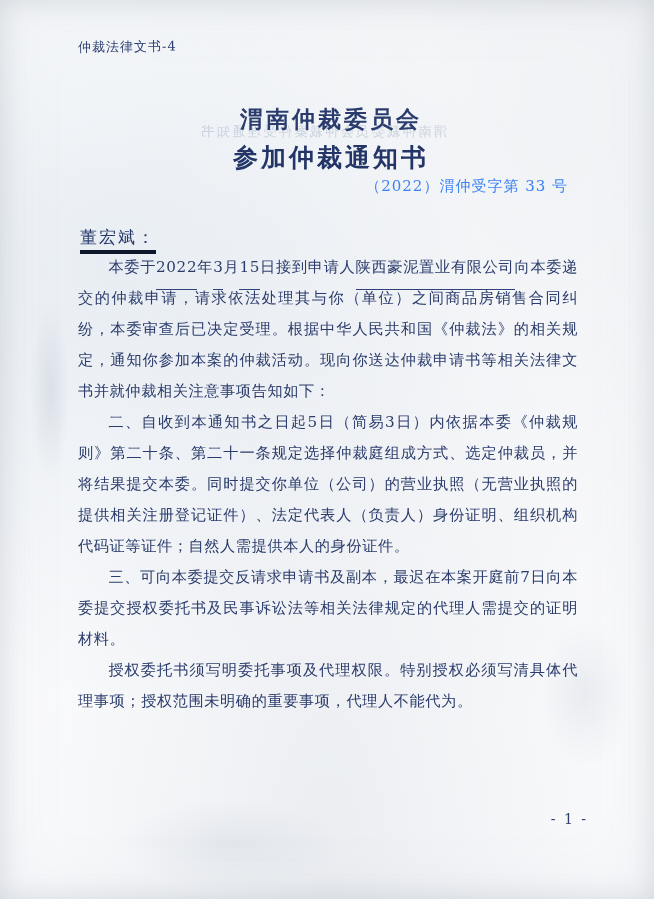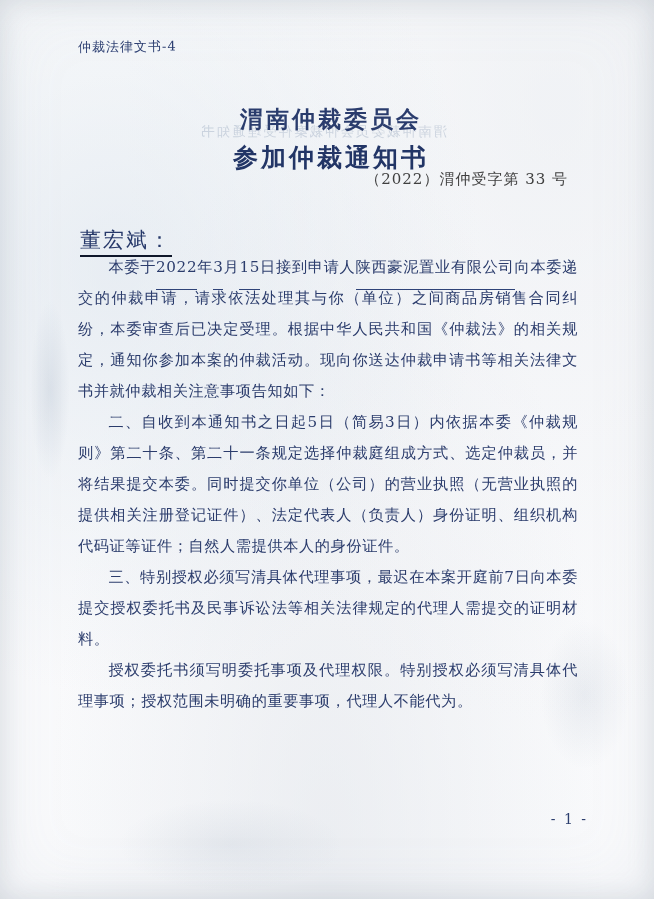--- a/index.html
+++ b/index.html
@@ -68,35 +68,35 @@
     font-family: Liberation Serif, serif;
     font-size: 25px;
     font-weight: bold;
     letter-spacing: 3px;
     color: #223566;
     margin-top: 6px;
   }
   .doc-number {
     position: absolute;
     right: 86px;
-    top: 170px;
+    top: 177px;
     font-family: "DejaVu Serif", serif;
     font-size: 15px;
     letter-spacing: 1px;
-    color: #404040;
+    color: #3b82f6;
   }
   .recipient {
     position: absolute;
     left: 80px;
     top: 226px;
     font-family: "DejaVu Serif", serif;
-    font-size: 21px;
+    font-size: 17px;
     letter-spacing: 2px;
     color: #27396a;
-    border-bottom: 2px solid #0f172a;
+    border-bottom: 4px solid #0f172a;
     padding-bottom: 1px;
   }
   .body {
     position: absolute;
     left: 78px;
     top: 252px;
     width: 500px;
     font-family: "DejaVu Serif", serif;
     font-size: 15.2px;
     line-height: 31px;
@@ -163,21 +163,21 @@
       <div class="title-2">参加仲裁通知书</div>
     </div>
 
     <div class="doc-number">（2022）渭仲受字第 33 号</div>
 
     <div class="recipient">董宏斌：</div>
 
     <div class="body">
       <p>本委于<span class="u">2022</span>年<span class="u">3</span>月<span class="u">15</span>日接到申请人<span class="u">陕西豪泥置业有限公司</span>向本委递交的仲裁申请，请求依法处理其与你（单位）之间商品房销售合同纠纷，本委审查后已决定受理。根据中华人民共和国《仲裁法》的相关规定，通知你参加本案的仲裁活动。现向你送达仲裁申请书等相关法律文书并就仲裁相关注意事项告知如下：</p>
       <p>二、自收到本通知书之日起5日（简易3日）内依据本委《仲裁规则》第二十条、第二十一条规定选择仲裁庭组成方式、选定仲裁员，并将结果提交本委。同时提交你单位（公司）的营业执照（无营业执照的提供相关注册登记证件）、法定代表人（负责人）身份证明、组织机构代码证等证件；自然人需提供本人的身份证件。</p>
-      <p>三、特别授权必须写清具体代理事项，最迟在本案开庭前7日向本委提交授权委托书及民事诉讼法等相关法律规定的代理人需提交的证明材料。</p>
+      <p>三、可向本委提交反请求申请书及副本，最迟在本案开庭前7日向本委提交授权委托书及民事诉讼法等相关法律规定的代理人需提交的证明材料。</p>
       <p>授权委托书须写明委托事项及代理权限。特别授权必须写清具体代理事项；授权范围未明确的重要事项，代理人不能代为。</p>
     </div>
 
     <div class="page-no">- 1 -</div>
   </div>
 
   <div class="edge-shadow"></div>
 </div>
 
 </body></html>

